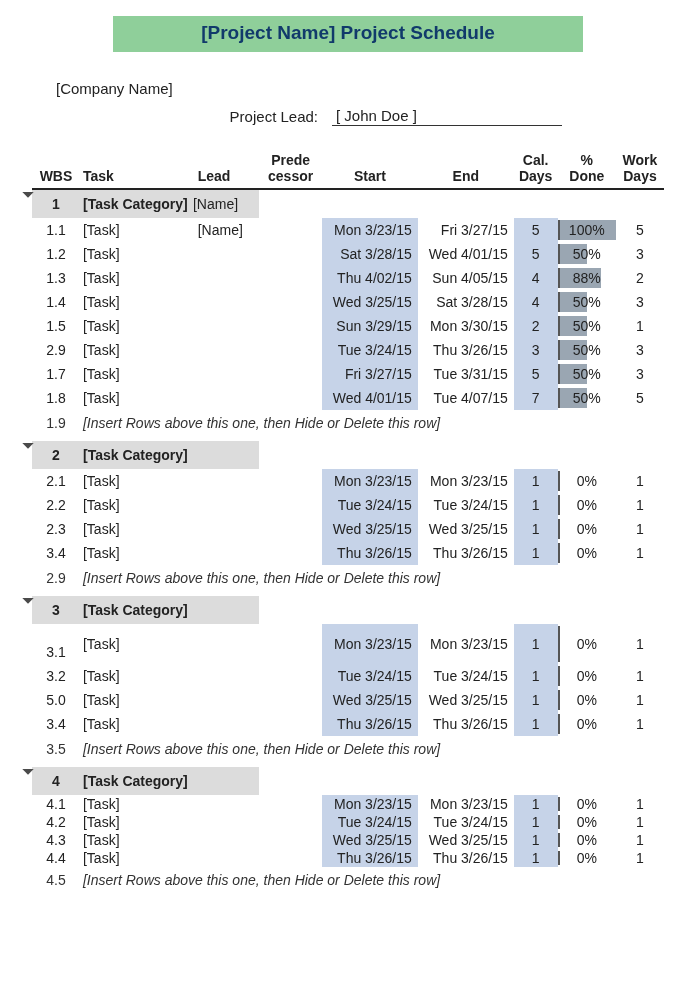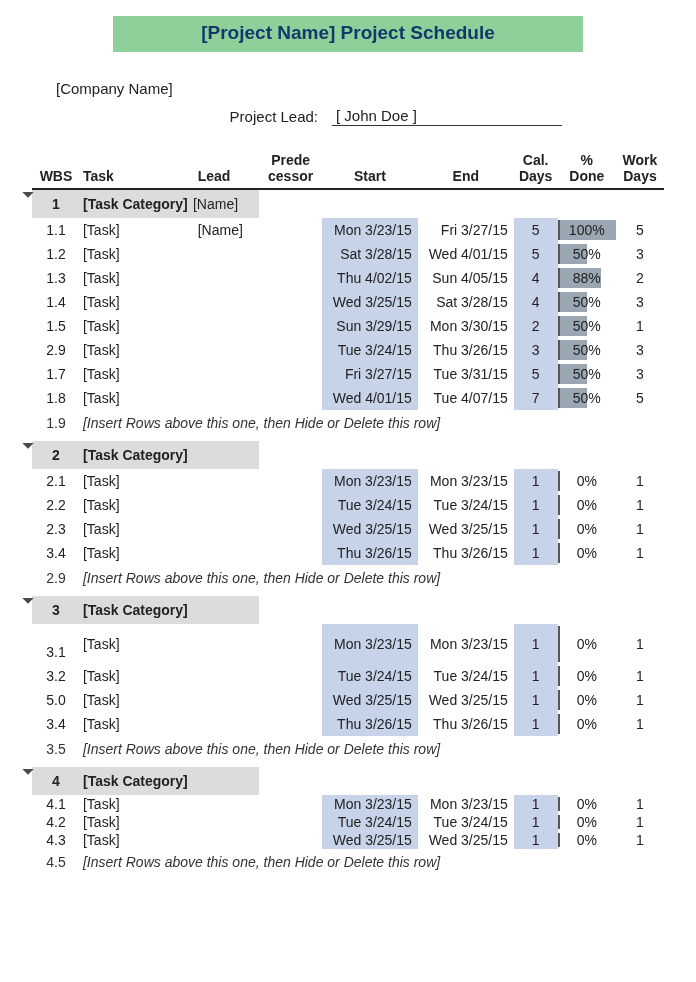--- a/index.html
+++ b/index.html
@@ -406,20 +406,31 @@
           <td class="wbs" style="padding-top:1px;padding-bottom:1px">4.3</td>
           <td style="padding-top:1px;padding-bottom:1px">[Task]</td>
           <td style="padding-top:1px;padding-bottom:1px"></td>
           <td style="padding-top:1px;padding-bottom:1px"></td>
           <td class="date" style="padding-top:1px;padding-bottom:1px">Wed 3/25/15</td>
           <td class="date" style="background:transparent;padding-top:1px;padding-bottom:1px">Wed 3/25/15</td>
           <td class="cdays" style="padding-top:1px;padding-bottom:1px">1</td>
           <td class="pdone" style="padding-top:1px;padding-bottom:1px"><span class="bar" style="width:0%"></span><span class="sep"></span><span class="txt">0%</span></td>
           <td class="wdays" style="padding-top:1px;padding-bottom:1px">1</td>
         </tr>
+        <tr>
+          <td class="wbs" style="padding-top:1px;padding-bottom:1px">4.4</td>
+          <td style="padding-top:1px;padding-bottom:1px">[Task]</td>
+          <td style="padding-top:1px;padding-bottom:1px"></td>
+          <td style="padding-top:1px;padding-bottom:1px"></td>
+          <td class="date" style="padding-top:1px;padding-bottom:1px">Thu 3/26/15</td>
+          <td class="date" style="background:transparent;padding-top:1px;padding-bottom:1px">Thu 3/26/15</td>
+          <td class="cdays" style="padding-top:1px;padding-bottom:1px">1</td>
+          <td class="pdone" style="padding-top:1px;padding-bottom:1px"><span class="bar" style="width:0%"></span><span class="sep"></span><span class="txt">0%</span></td>
+          <td class="wdays" style="padding-top:1px;padding-bottom:1px">1</td>
+        </tr>
         <tr class="hint">
           <td class="wbs" style="font-style:normal">4.5</td>
           <td colspan="8">[Insert Rows above this one, then Hide or Delete this row]</td>
         </tr>
       </tbody>
   </table>
 
 </div>
 
 </body></html>

